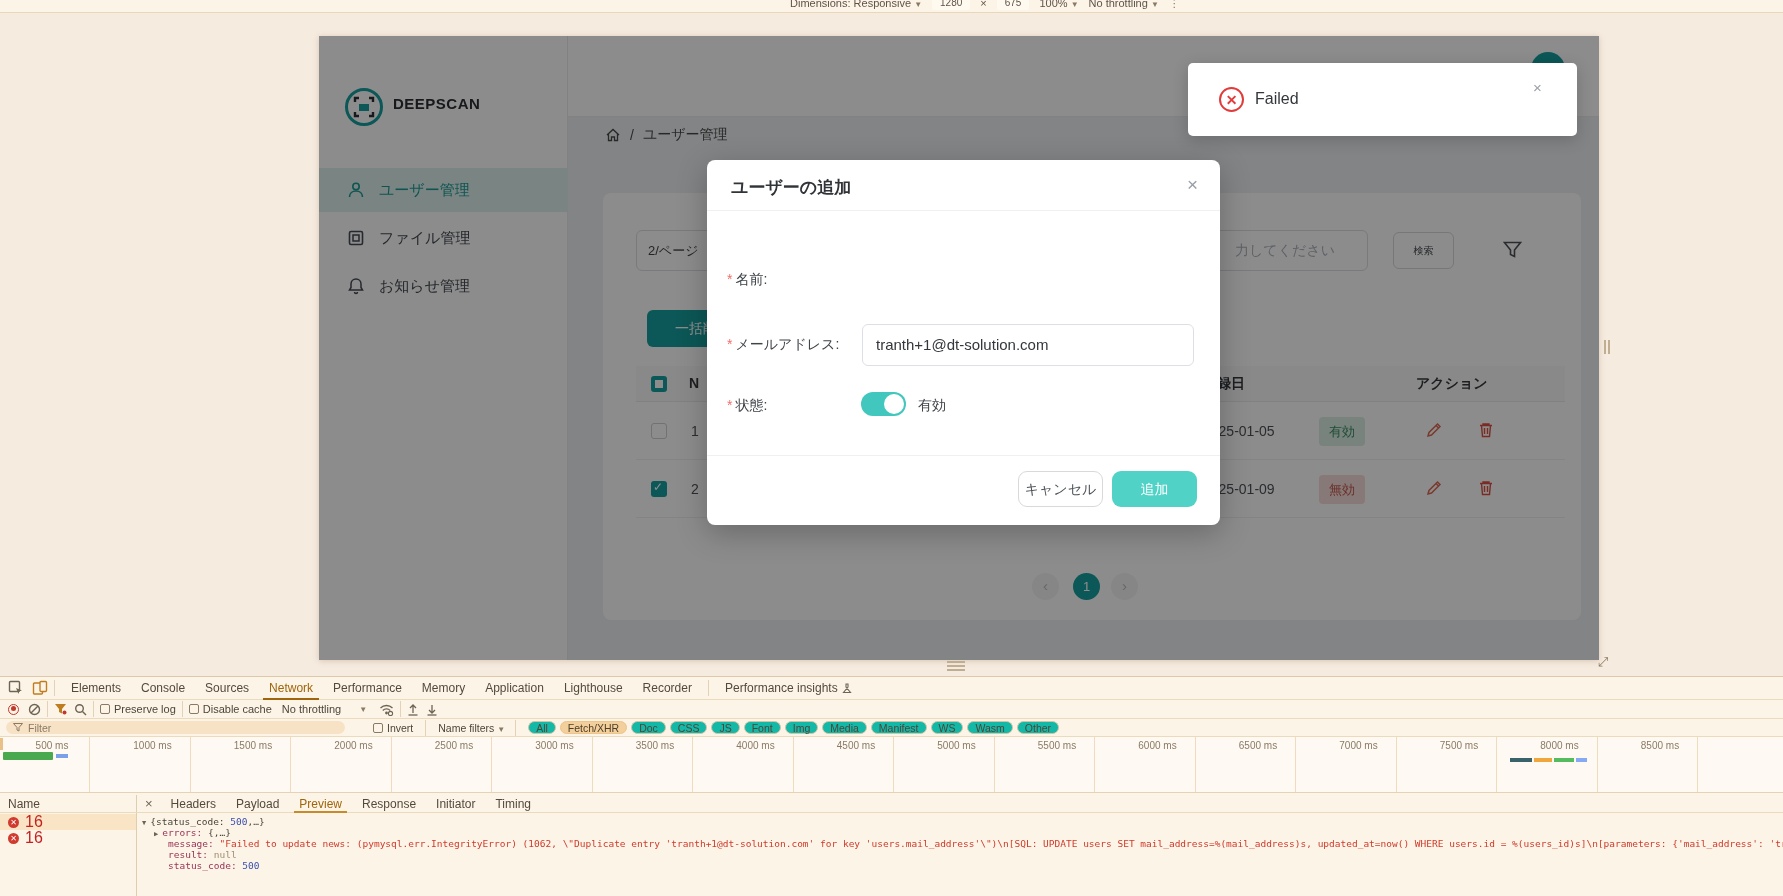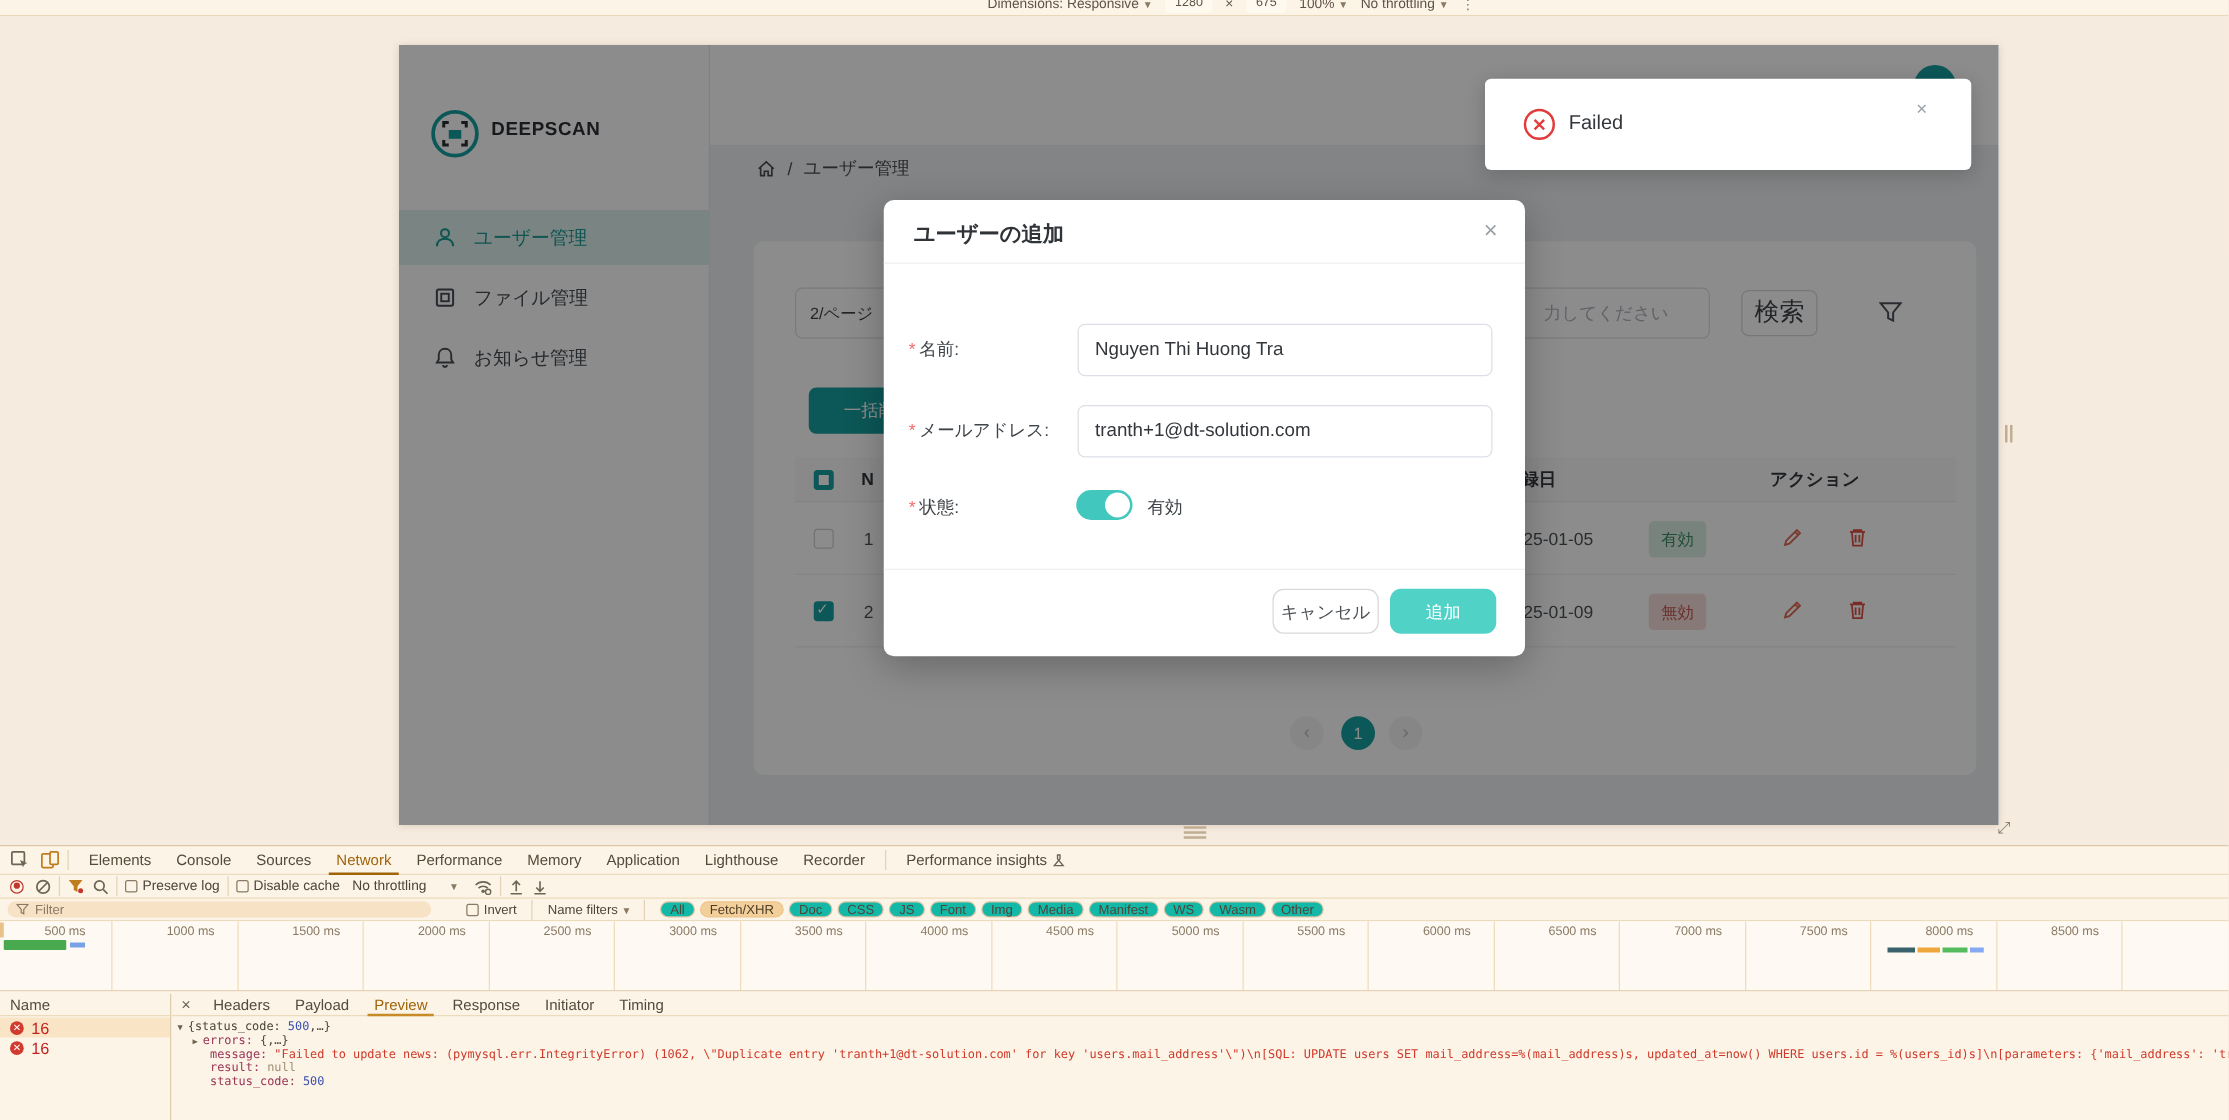--- a/index.html
+++ b/index.html
@@ -31,21 +31,21 @@
   .avatar { position:absolute; left:963px; top:16px; width:34px; height:34px; border-radius:50%; background:#179e9e; }
   #content-bg { left:249px; top:81px; width:1031px; height:543px; background:#eef0f2; }
   #breadcrumb { left:286px; top:88px; height:22px; display:flex; align-items:center; gap:9px; font-size:14px; color:#4a4a4a; }
   #card { left:284px; top:157px; width:978px; height:427px; background:#fff; border-radius:8px; }
 
   .sel-box { position:absolute; left:317px; top:194px; width:82px; height:41px; border:1px solid #dcdfe6; border-radius:6px;
     background:#fff; font-size:13px; color:#444; line-height:39px; padding-left:11px; }
   #search-box { position:absolute; left:700px; top:194px; width:349px; height:41px; border:1px solid #dcdfe6; border-radius:6px; background:#fff; }
   #search-ph { position:absolute; left:215px; top:11px; font-size:14px; color:#adb2bb; white-space:nowrap; }
   #search-btn { position:absolute; left:1074px; top:196px; width:61px; height:37px; background:#fff; border:1px solid #d9d9d9;
-    border-radius:6px; font-size:20px; color:#3f4449; text-align:center; line-height:35px; }
+    border-radius:6px; font-size:10px; color:#3f4449; text-align:center; line-height:35px; }
   #bulk-btn { position:absolute; left:328px; top:274px; width:112px; height:37px; background:#179e9e; border-radius:6px;
     color:#fff; font-size:14px; text-align:center; line-height:37px; white-space:nowrap; overflow:hidden; }
 
   .t-headrow { position:absolute; left:317px; top:330px; width:929px; height:36px; background:#fafafa; border-bottom:1px solid #ebebeb; }
   .t-row { position:absolute; left:317px; width:929px; height:58px; border-bottom:1px solid #f0f0f0; background:#fff; }
   .th { position:absolute; font-size:14px; font-weight:bold; color:#33373c; top:9px; }
   .td { position:absolute; font-size:14px; color:#4e5358; }
   .cbx { position:absolute; width:16px; height:16px; border-radius:3px; }
   .cbx.empty { border:1px solid #cfcfcf; background:#fff; }
   .cbx.teal  { background:#179e9e; }
@@ -118,21 +118,21 @@
   .tl-label { position:absolute; top:3px; width:66px; text-align:center; font-size:10px; color:#8a7a64; }
 
   #dt-requests { position:absolute; left:0; top:118px; width:1783px; height:102px; }
   #name-col { position:absolute; left:0; top:0; width:137px; height:102px; border-right:1px solid #e0cdb0; }
   #name-head { position:absolute; left:0; top:0; width:137px; height:18px; border-bottom:1px solid #ecdabc;
     font-size:12px; color:#544a3c; line-height:18px; padding-left:8px; }
   .req-row { position:absolute; left:0; width:136px; height:16px; display:flex; align-items:center; gap:6px; padding-left:8px; }
   .req-row.selected { background:#fae4c6; }
   .err-circ { width:11px; height:11px; border-radius:50%; background:#d03a2f; color:#fff; font-size:8px; text-align:center;
     line-height:11px; flex:none; }
-  .req-label { font-size:13px; color:#c5221f; }
+  .req-label { font-size:16px; color:#c5221f; }
 
   #detail-head { position:absolute; left:137px; top:0; width:1646px; height:18px; border-bottom:1px solid #ecdabc;
     display:flex; align-items:center; }
   #detail-close { font-size:13px; color:#6e6454; margin-left:8px; margin-right:8px; }
   .dtab { padding:0 10px; font-size:12px; color:#544a3c; height:18px; line-height:18px; position:relative; }
   .dtab.active { color:#a0640a; }
   .dtab.active::after { content:""; position:absolute; left:5px; right:5px; bottom:0; height:2px; background:#c78b2a; }
 
   #preview { position:absolute; left:137px; top:18px; width:1646px; height:84px; overflow:hidden;
     font-family:"DejaVu Sans Mono", monospace; font-size:9.5px; white-space:pre; }
@@ -264,21 +264,20 @@
       <div class="pg-circle" style="left:792px;">›</div>
 
       <div class="abs" id="mask"></div>
 
       <div class="abs" id="modal">
         <div class="mhead">
           <div class="mtitle">ユーザーの追加</div>
           <div class="mclose">×</div>
         </div>
         <div class="flabel" style="top:111px;"><span class="req">*</span><span>名前:</span></div>
-        <div class="minput" style="top:99px;">Nguyen Thi Huong Tra</div>
         <div class="flabel" style="top:176px;"><span class="req">*</span><span>メールアドレス:</span></div>
         <div class="minput" style="top:164px;">tranth+1@dt-solution.com</div>
         <div class="flabel" style="top:237px;"><span class="req">*</span><span>状態:</span></div>
         <div class="toggle">
             <div class="knob"></div>
           </div>
         <div class="flabel" style="left:211px; top:237px;">有効</div>
         <div class="mfoot">
           <div class="btn-cancel">キャンセル</div>
           <div class="btn-submit">追加</div>

